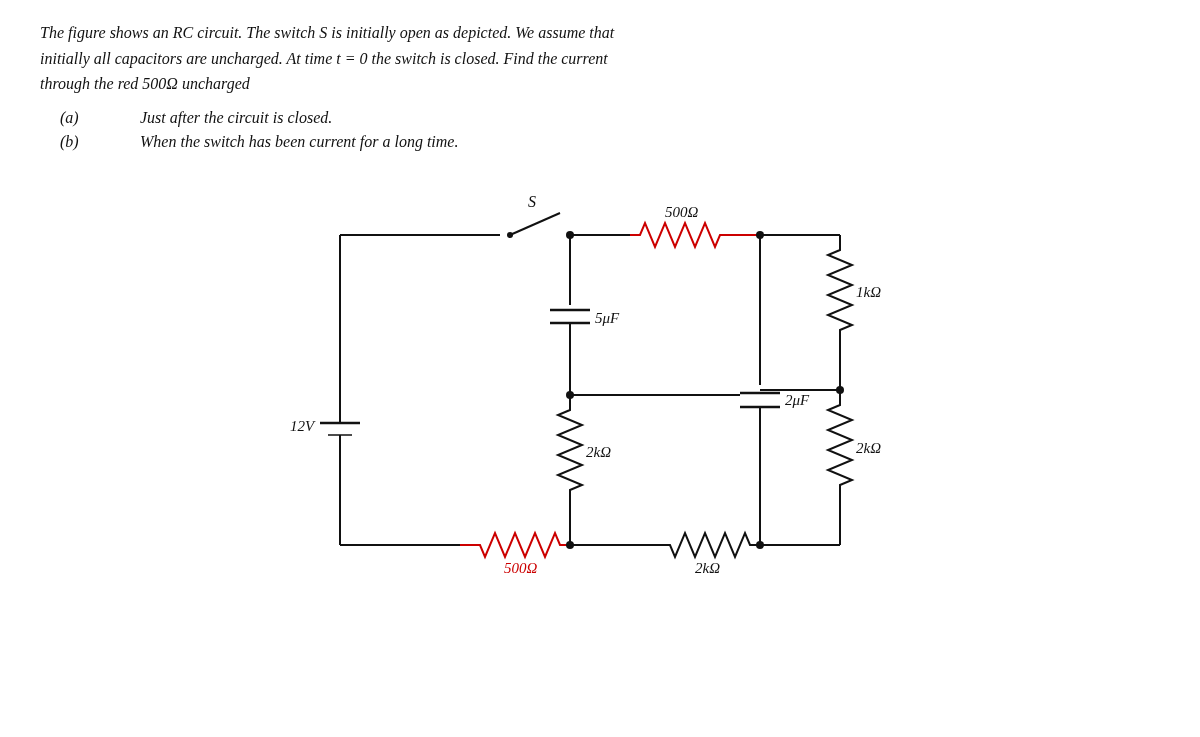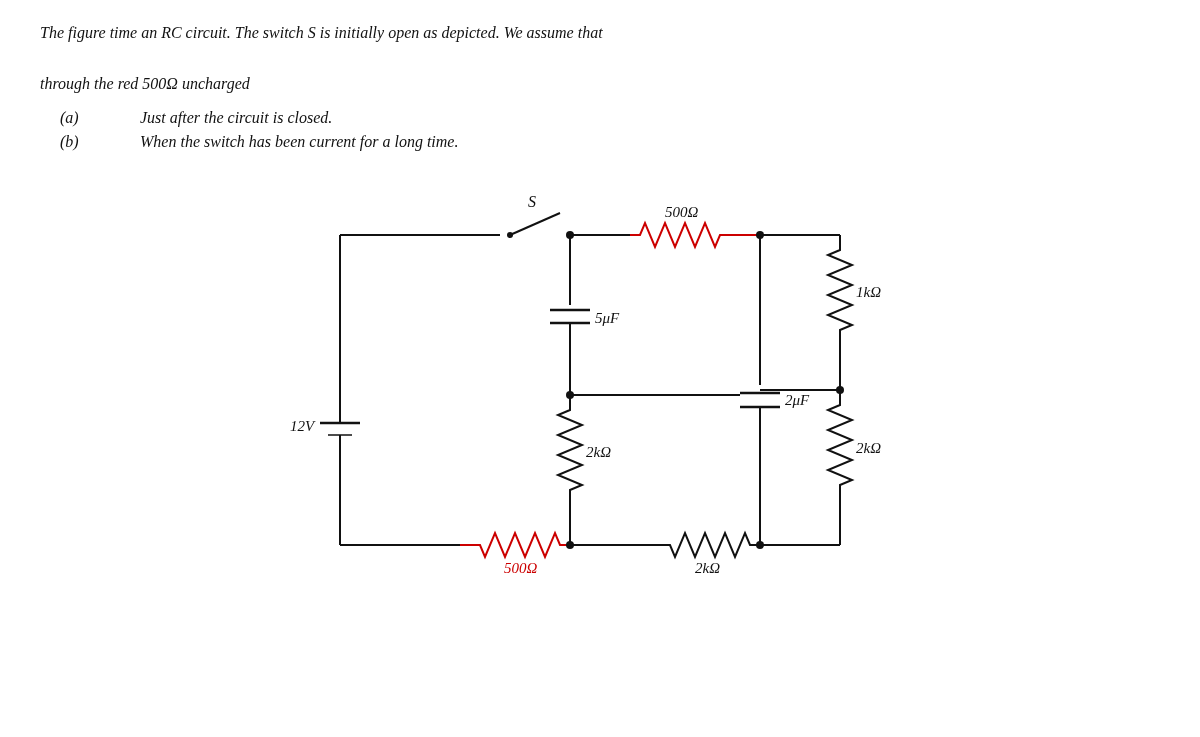--- a/index.html
+++ b/index.html
@@ -43,22 +43,22 @@
     }
     svg text {
       font-family: 'Times New Roman', Times, serif;
       font-style: italic;
     }
   </style>
 </head>
 <body>
 
 <div class="problem-text">
-  <span>The figure time an RC circuit.  The switch S is initially open as depicted.  We assume that</span><br>
-  <br>
+  <span>The figure shows an RC circuit.  The switch S is initially open as depicted.  We assume that</span><br>
+  <span>initially all capacitors are uncharged.  At time t = 0 the switch is closed.  Find the current</span><br>
   <span>through the red 500Ω uncharged</span>
 </div>
 
 <div class="parts">
   <div class="part-row">
     <span class="part-label">(a)</span>
     <span class="part-desc">Just after the circuit is closed.</span>
   </div>
   <div class="part-row">
     <span class="part-label">(b)</span>

